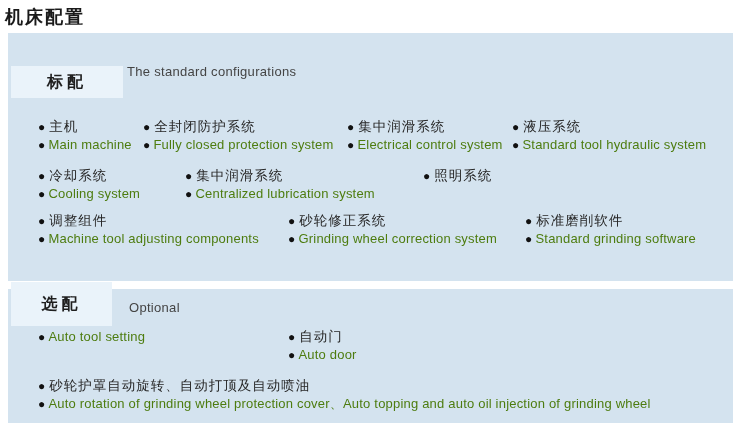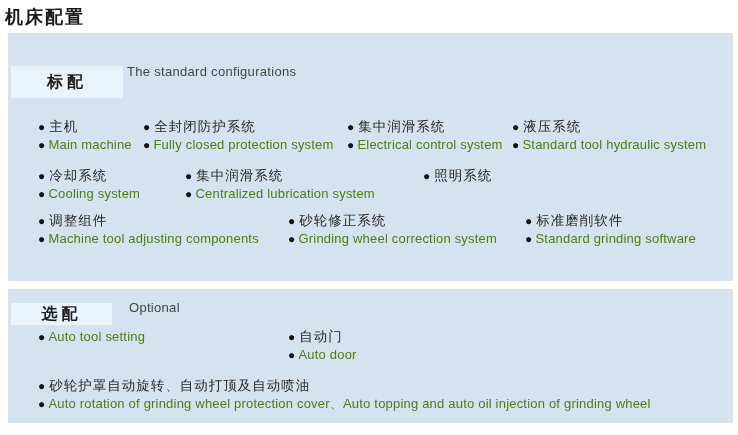--- a/index.html
+++ b/index.html
@@ -16,21 +16,21 @@
     position:absolute;left:8px;width:725px;background:#d4e3ef;
   }
   .panel.standard{top:33px;height:248px;}
   .panel.optional{top:289px;height:134px;}
   .label-box{
     position:absolute;background:#eaf3fa;
     display:flex;align-items:center;justify-content:center;
     font-size:16px;font-weight:bold;color:#1f1f1f;letter-spacing:4px;
   }
   .label-box.standard{left:11px;top:66px;width:112px;height:32px;}
-  .label-box.optional{left:11px;top:303px;width:101px;height:22px;}
+  .label-box.optional{left:11px;top:282px;width:101px;height:44px;}
   .sublabel{
     position:absolute;font-size:13px;color:#444444;letter-spacing:0.3px;
   }
   .sublabel.standard{left:127px;top:64px;}
   .sublabel.optional{left:129px;top:300px;}
   .item{position:absolute;white-space:nowrap;}
   .line{display:block;line-height:18px;height:18px;}
   .line.cn{font-size:13.5px;color:#262626;letter-spacing:1px;}
   .line.en{font-size:13px;color:#4d7c0f;letter-spacing:0.2px;}
   .bullet{display:inline-block;margin-right:3px;color:#111111;}

